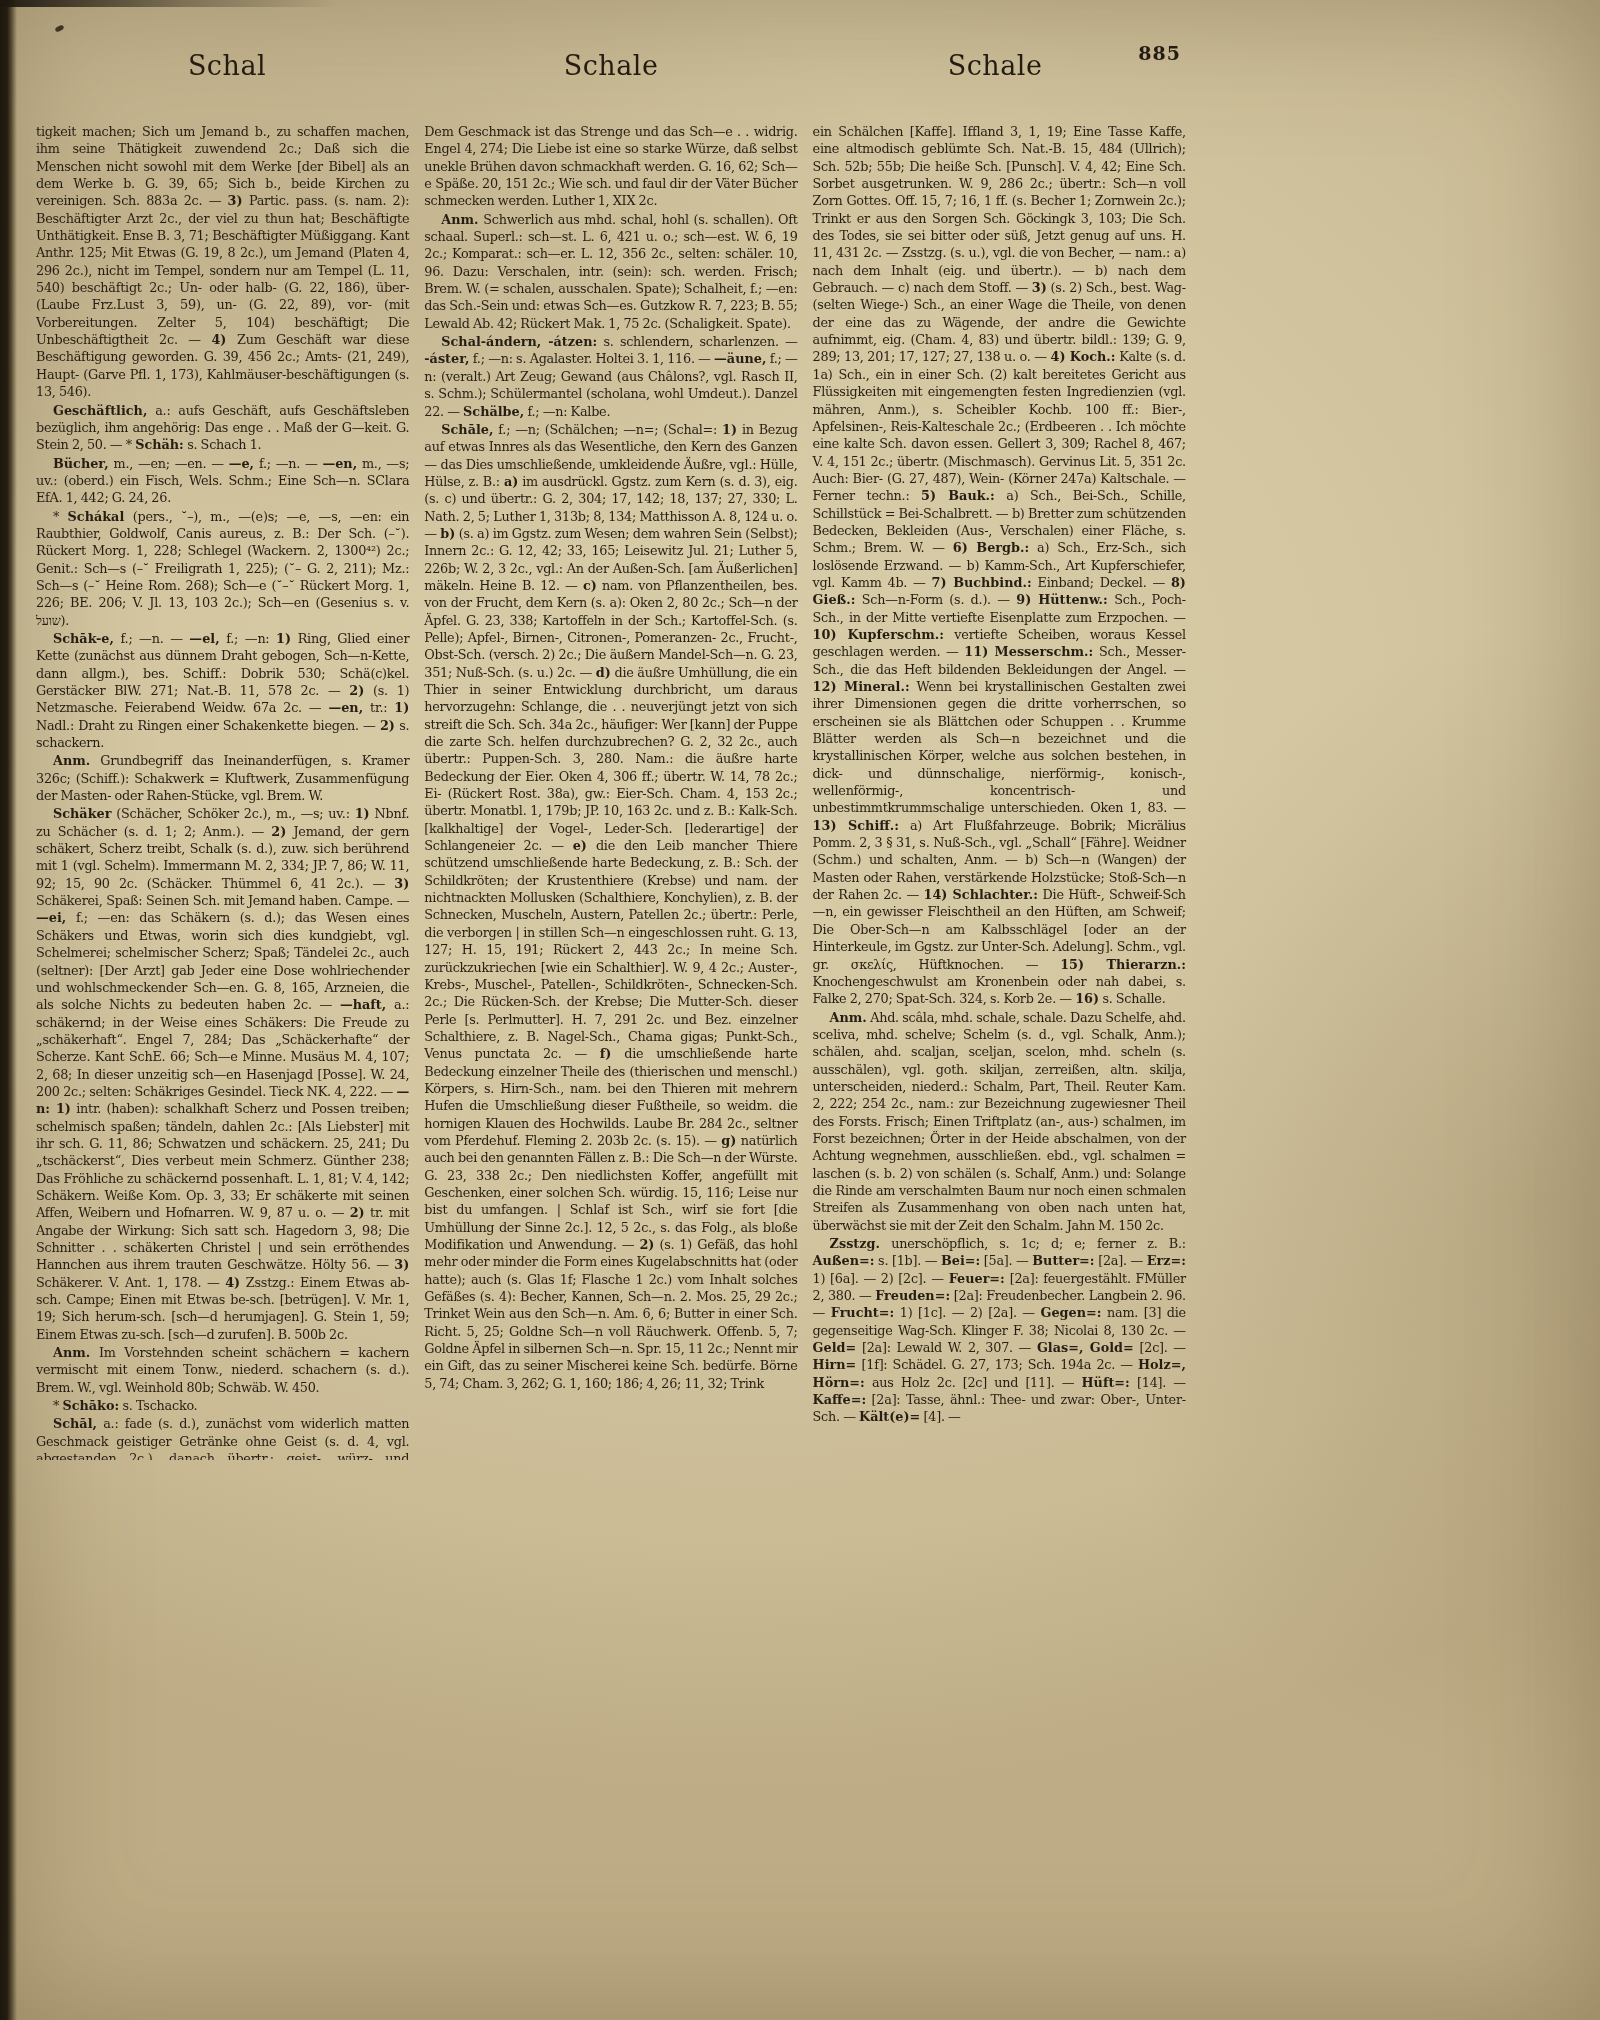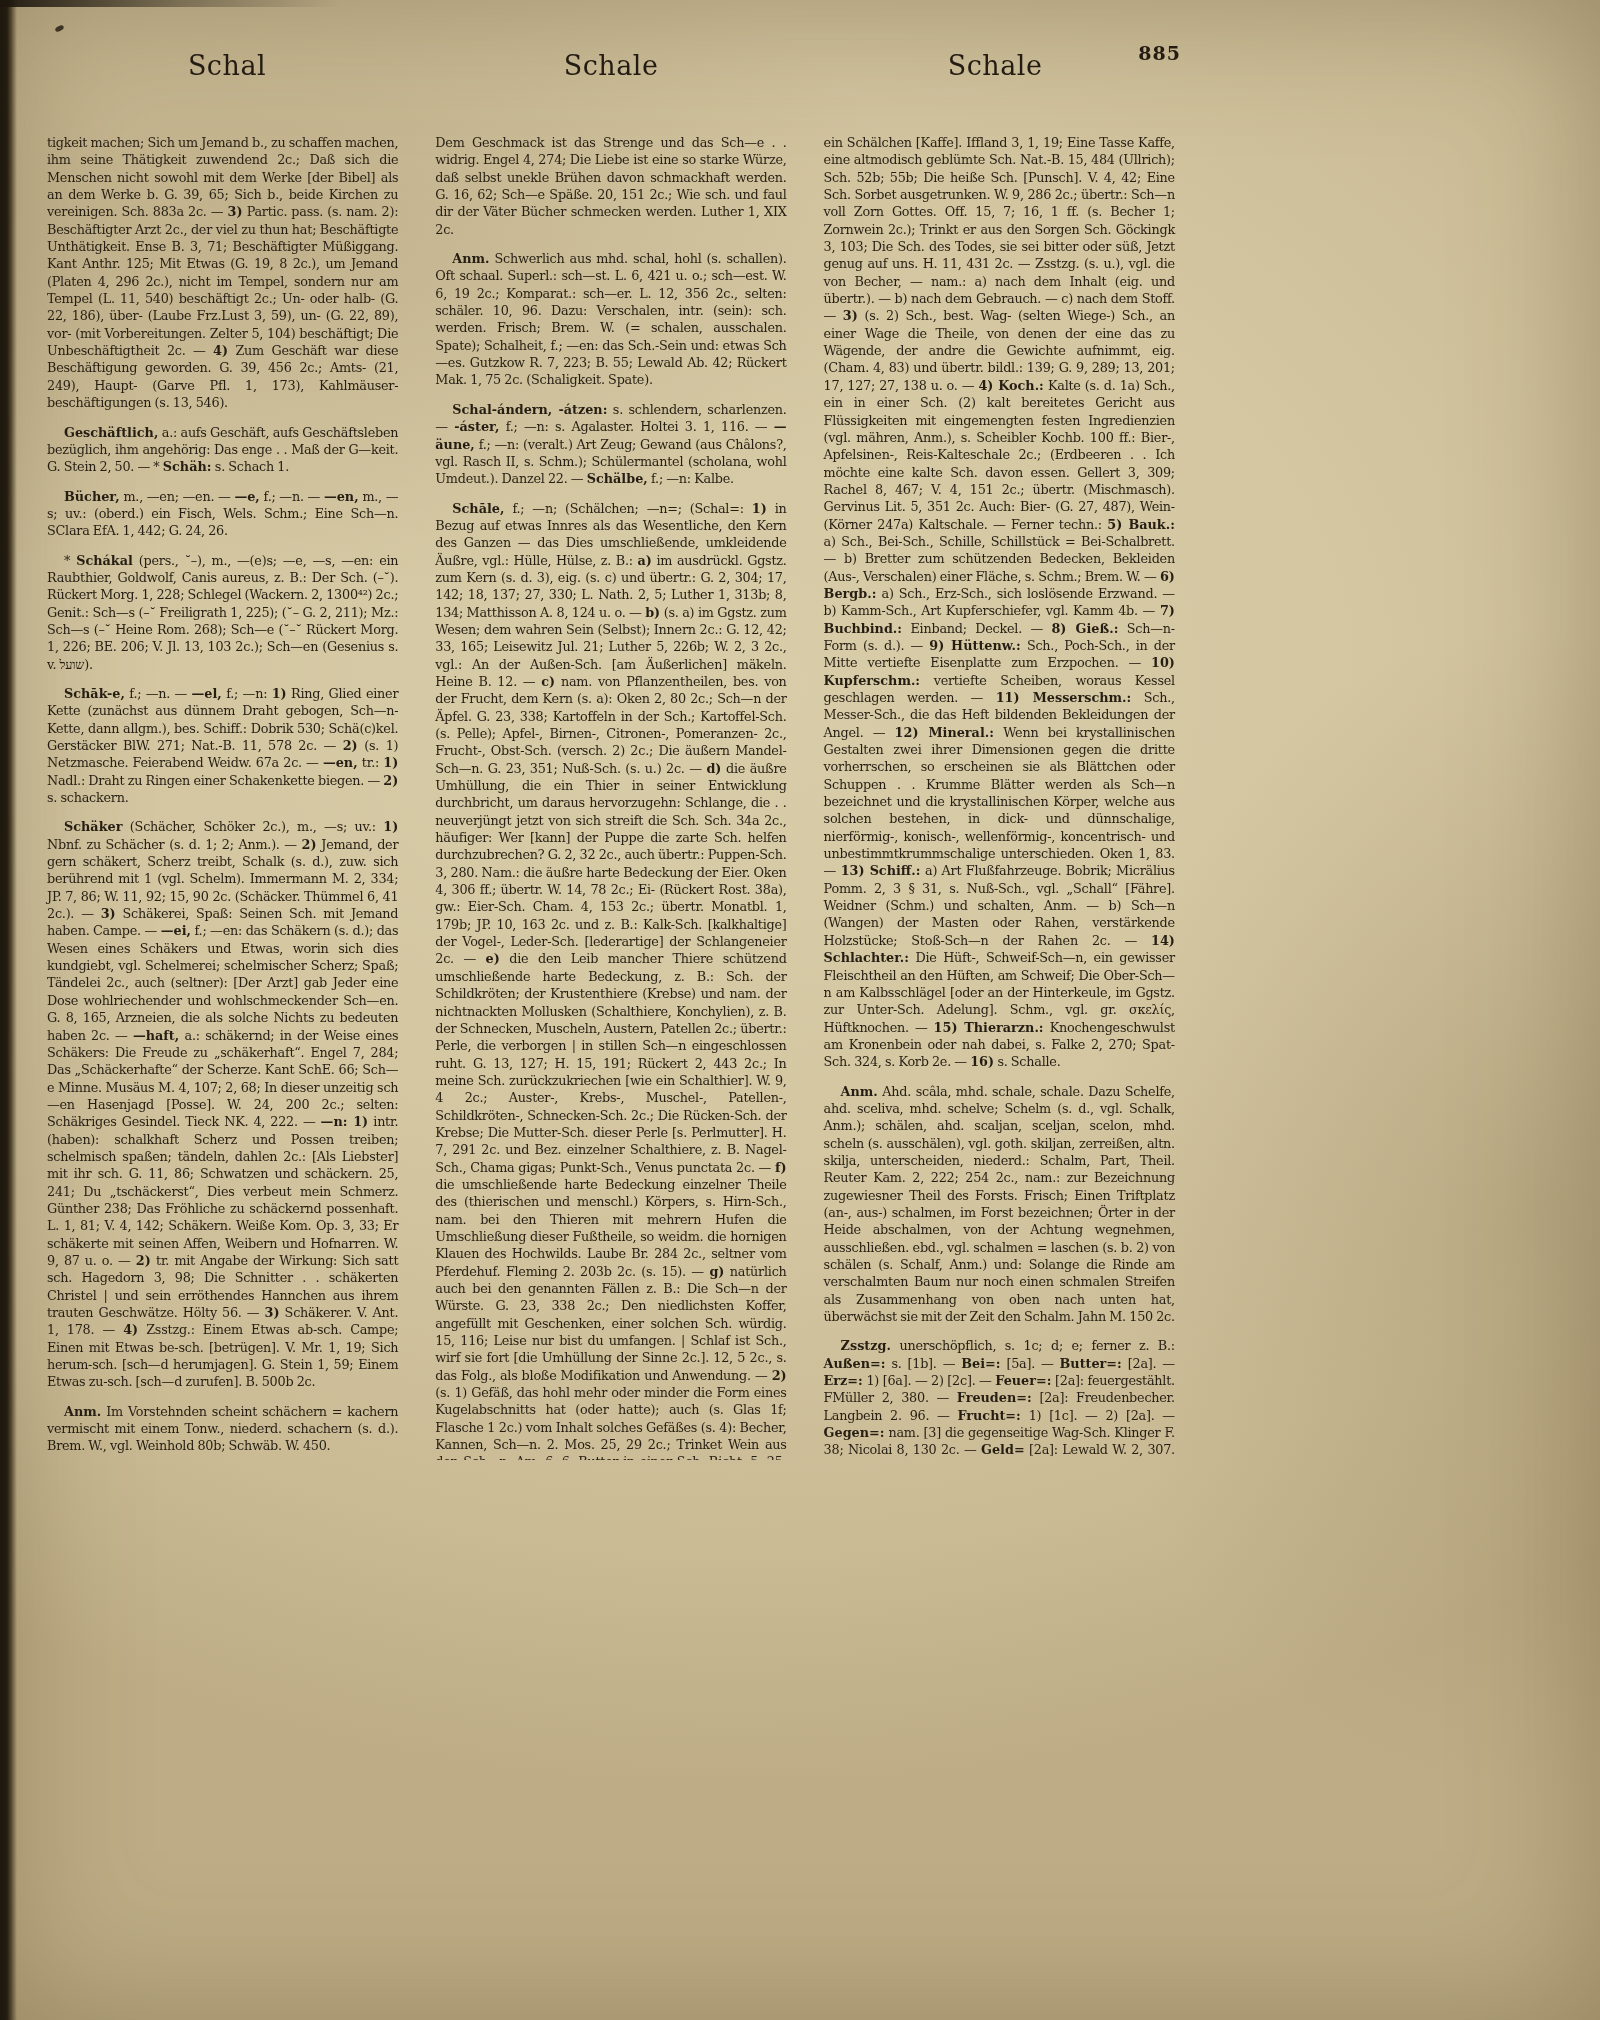--- a/index.html
+++ b/index.html
@@ -42,21 +42,21 @@
     position:absolute;left:35px;top:122px;width:1152px;height:1338px;
     display:flex;gap:13px;overflow:hidden;
   }
   .col{
     width:375.3px;height:100%;overflow:hidden;
     color:#261e13;
     font-size:12.8px;line-height:17.35px;
     text-align:justify;
     letter-spacing:-.25px;word-spacing:-.5px;
   }
-  .para{margin:12px;}
+  .para{margin:1px;}
   .para.ind{text-indent:17px;}
   .para b{font-weight:bold;letter-spacing:0;}
 </style>
 </head>
 <body>
 
 <div class="page">
   <div class="edge-left"></div>
   <div class="edge-top"></div>
   <div class="ink-speck"></div>
@@ -68,20 +68,21 @@
     <span class="page-number">885</span>
   </div>
 
   <div class="columns" id="columns">
       <div class="col">
         <p class="para">tigkeit machen; Sich um Jemand b., zu schaffen machen, ihm seine Thätigkeit zuwendend 2c.; Daß sich die Menschen nicht sowohl mit dem Werke [der Bibel] als an dem Werke b. G. 39, 65; Sich b., beide Kirchen zu vereinigen. Sch. 883a 2c. — <b>3)</b> Partic. pass. (s. nam. 2): Beschäftigter Arzt 2c., der viel zu thun hat; Beschäftigte Unthätigkeit. Ense B. 3, 71; Beschäftigter Müßiggang. Kant Anthr. 125; Mit Etwas (G. 19, 8 2c.), um Jemand (Platen 4, 296 2c.), nicht im Tempel, sondern nur am Tempel (L. 11, 540) beschäftigt 2c.; Un- oder halb- (G. 22, 186), über- (Laube Frz.Lust 3, 59), un- (G. 22, 89), vor- (mit Vorbereitungen. Zelter 5, 104) beschäftigt; Die Unbeschäftigtheit 2c. — <b>4)</b> Zum Geschäft war diese Beschäftigung geworden. G. 39, 456 2c.; Amts- (21, 249), Haupt- (Garve Pfl. 1, 173), Kahlmäuser-beschäftigungen (s. 13, 546).</p>
         <p class="para ind"><b>Geschäftlich,</b> a.: aufs Geschäft, aufs Geschäftsleben bezüglich, ihm angehörig: Das enge . . Maß der G—keit. G. Stein 2, 50. — * <b>Schäh:</b> s. Schach 1.</p>
         <p class="para ind"><b>Bücher,</b> m., —en; —en. — <b>—e,</b> f.; —n. — <b>—en,</b> m., —s; uv.: (oberd.) ein Fisch, Wels. Schm.; Eine Sch—n. SClara EfA. 1, 442; G. 24, 26.</p>
         <p class="para ind">* <b>Schákal</b> (pers., ˘–), m., —(e)s; —e, —s, —en: ein Raubthier, Goldwolf, Canis aureus, z. B.: Der Sch. (–˘). Rückert Morg. 1, 228; Schlegel (Wackern. 2, 1300⁴²) 2c.; Genit.: Sch—s (–˘ Freiligrath 1, 225); (˘– G. 2, 211); Mz.: Sch—s (–˘ Heine Rom. 268); Sch—e (˘–˘ Rückert Morg. 1, 226; BE. 206; V. Jl. 13, 103 2c.); Sch—en (Gesenius s. v. שועל).</p>
         <p class="para ind"><b>Schāk-e,</b> f.; —n. — <b>—el,</b> f.; —n: <b>1)</b> Ring, Glied einer Kette (zunächst aus dünnem Draht gebogen, Sch—n-Kette, dann allgm.), bes. Schiff.: Dobrik 530; Schä(c)kel. Gerstäcker BlW. 271; Nat.-B. 11, 578 2c. — <b>2)</b> (s. 1) Netzmasche. Feierabend Weidw. 67a 2c. — <b>—en,</b> tr.: <b>1)</b> Nadl.: Draht zu Ringen einer Schakenkette biegen. — <b>2)</b> s. schackern.</p>
+        <p class="para ind"><b>Anm.</b> Grundbegriff das Ineinanderfügen, s. Kramer 326c; (Schiff.): Schakwerk = Kluftwerk, Zusammenfügung der Masten- oder Rahen-Stücke, vgl. Brem. W.</p>
         <p class="para ind"><b>Schäker</b> (Schächer, Schöker 2c.), m., —s; uv.: <b>1)</b> Nbnf. zu Schächer (s. d. 1; 2; Anm.). — <b>2)</b> Jemand, der gern schäkert, Scherz treibt, Schalk (s. d.), zuw. sich berührend mit 1 (vgl. Schelm). Immermann M. 2, 334; JP. 7, 86; W. 11, 92; 15, 90 2c. (Schäcker. Thümmel 6, 41 2c.). — <b>3)</b> Schäkerei, Spaß: Seinen Sch. mit Jemand haben. Campe. — <b>—ei,</b> f.; —en: das Schäkern (s. d.); das Wesen eines Schäkers und Etwas, worin sich dies kundgiebt, vgl. Schelmerei; schelmischer Scherz; Spaß; Tändelei 2c., auch (seltner): [Der Arzt] gab Jeder eine Dose wohlriechender und wohlschmeckender Sch—en. G. 8, 165, Arzneien, die als solche Nichts zu bedeuten haben 2c. — <b>—haft,</b> a.: schäkernd; in der Weise eines Schäkers: Die Freude zu „schäkerhaft“. Engel 7, 284; Das „Schäckerhafte“ der Scherze. Kant SchE. 66; Sch—e Minne. Musäus M. 4, 107; 2, 68; In dieser unzeitig sch—en Hasenjagd [Posse]. W. 24, 200 2c.; selten: Schäkriges Gesindel. Tieck NK. 4, 222. — <b>—n: 1)</b> intr. (haben): schalkhaft Scherz und Possen treiben; schelmisch spaßen; tändeln, dahlen 2c.: [Als Liebster] mit ihr sch. G. 11, 86; Schwatzen und schäckern. 25, 241; Du „tschäckerst“, Dies verbeut mein Schmerz. Günther 238; Das Fröhliche zu schäckernd possenhaft. L. 1, 81; V. 4, 142; Schäkern. Weiße Kom. Op. 3, 33; Er schäkerte mit seinen Affen, Weibern und Hofnarren. W. 9, 87 u. o. — <b>2)</b> tr. mit Angabe der Wirkung: Sich satt sch. Hagedorn 3, 98; Die Schnitter . . schäkerten Christel | und sein erröthendes Hannchen aus ihrem trauten Geschwätze. Hölty 56. — <b>3)</b> Schäkerer. V. Ant. 1, 178. — <b>4)</b> Zsstzg.: Einem Etwas ab-sch. Campe; Einen mit Etwas be-sch. [betrügen]. V. Mr. 1, 19; Sich herum-sch. [sch—d herumjagen]. G. Stein 1, 59; Einem Etwas zu-sch. [sch—d zurufen]. B. 500b 2c.</p>
         <p class="para ind"><b>Anm.</b> Im Vorstehnden scheint schächern = kachern vermischt mit einem Tonw., niederd. schachern (s. d.). Brem. W., vgl. Weinhold 80b; Schwäb. W. 450.</p>
         <p class="para ind">* <b>Schāko:</b> s. Tschacko.</p>
         <p class="para ind"><b>Schāl,</b> a.: fade (s. d.), zunächst vom widerlich matten Geschmack geistiger Getränke ohne Geist (s. d. 4, vgl. abgestanden 2c.), danach übertr.: geist-, würz- und geschmacklos (vgl. nüchtern 4b; abgeschmackt 2c.):</p>
       </div>
       <div class="col">
         <p class="para">Dem Geschmack ist das Strenge und das Sch—e . . widrig. Engel 4, 274; Die Liebe ist eine so starke Würze, daß selbst unekle Brühen davon schmackhaft werden. G. 16, 62; Sch—e Späße. 20, 151 2c.; Wie sch. und faul dir der Väter Bücher schmecken werden. Luther 1, XIX 2c.</p>
         <p class="para ind"><b>Anm.</b> Schwerlich aus mhd. schal, hohl (s. schallen). Oft schaal. Superl.: sch—st. L. 6, 421 u. o.; sch—est. W. 6, 19 2c.; Komparat.: sch—er. L. 12, 356 2c., selten: schäler. 10, 96. Dazu: Verschalen, intr. (sein): sch. werden. Frisch; Brem. W. (= schalen, ausschalen. Spate); Schalheit, f.; —en: das Sch.-Sein und: etwas Sch—es. Gutzkow R. 7, 223; B. 55; Lewald Ab. 42; Rückert Mak. 1, 75 2c. (Schaligkeit. Spate).</p>
         <p class="para ind"><b>Schal-ándern, -átzen:</b> s. schlendern, scharlenzen. — <b>-áster,</b> f.; —n: s. Agalaster. Holtei 3. 1, 116. — <b>—äune,</b> f.; —n: (veralt.) Art Zeug; Gewand (aus Châlons?, vgl. Rasch II, s. Schm.); Schülermantel (scholana, wohl Umdeut.). Danzel 22. — <b>Schälbe,</b> f.; —n: Kalbe.</p>
         <p class="para ind"><b>Schāle,</b> f.; —n; (Schälchen; —n=; (Schal=: <b>1)</b> in Bezug auf etwas Innres als das Wesentliche, den Kern des Ganzen — das Dies umschließende, umkleidende Äußre, vgl.: Hülle, Hülse, z. B.: <b>a)</b> im ausdrückl. Ggstz. zum Kern (s. d. 3), eig. (s. c) und übertr.: G. 2, 304; 17, 142; 18, 137; 27, 330; L. Nath. 2, 5; Luther 1, 313b; 8, 134; Matthisson A. 8, 124 u. o. — <b>b)</b> (s. a) im Ggstz. zum Wesen; dem wahren Sein (Selbst); Innern 2c.: G. 12, 42; 33, 165; Leisewitz Jul. 21; Luther 5, 226b; W. 2, 3 2c., vgl.: An der Außen-Sch. [am Äußerlichen] mäkeln. Heine B. 12. — <b>c)</b> nam. von Pflanzentheilen, bes. von der Frucht, dem Kern (s. a): Oken 2, 80 2c.; Sch—n der Äpfel. G. 23, 338; Kartoffeln in der Sch.; Kartoffel-Sch. (s. Pelle); Apfel-, Birnen-, Citronen-, Pomeranzen- 2c., Frucht-, Obst-Sch. (versch. 2) 2c.; Die äußern Mandel-Sch—n. G. 23, 351; Nuß-Sch. (s. u.) 2c. — <b>d)</b> die äußre Umhüllung, die ein Thier in seiner Entwicklung durchbricht, um daraus hervorzugehn: Schlange, die . . neuverjüngt jetzt von sich streift die Sch. Sch. 34a 2c., häufiger: Wer [kann] der Puppe die zarte Sch. helfen durchzubrechen? G. 2, 32 2c., auch übertr.: Puppen-Sch. 3, 280. Nam.: die äußre harte Bedeckung der Eier. Oken 4, 306 ff.; übertr. W. 14, 78 2c.; Ei- (Rückert Rost. 38a), gw.: Eier-Sch. Cham. 4, 153 2c.; übertr. Monatbl. 1, 179b; JP. 10, 163 2c. und z. B.: Kalk-Sch. [kalkhaltige] der Vogel-, Leder-Sch. [lederartige] der Schlangeneier 2c. — <b>e)</b> die den Leib mancher Thiere schützend umschließende harte Bedeckung, z. B.: Sch. der Schildkröten; der Krustenthiere (Krebse) und nam. der nichtnackten Mollusken (Schalthiere, Konchylien), z. B. der Schnecken, Muscheln, Austern, Patellen 2c.; übertr.: Perle, die verborgen | in stillen Sch—n eingeschlossen ruht. G. 13, 127; H. 15, 191; Rückert 2, 443 2c.; In meine Sch. zurückzukriechen [wie ein Schalthier]. W. 9, 4 2c.; Auster-, Krebs-, Muschel-, Patellen-, Schildkröten-, Schnecken-Sch. 2c.; Die Rücken-Sch. der Krebse; Die Mutter-Sch. dieser Perle [s. Perlmutter]. H. 7, 291 2c. und Bez. einzelner Schalthiere, z. B. Nagel-Sch., Chama gigas; Punkt-Sch., Venus punctata 2c. — <b>f)</b> die umschließende harte Bedeckung einzelner Theile des (thierischen und menschl.) Körpers, s. Hirn-Sch., nam. bei den Thieren mit mehrern Hufen die Umschließung dieser Fußtheile, so weidm. die hornigen Klauen des Hochwilds. Laube Br. 284 2c., seltner vom Pferdehuf. Fleming 2. 203b 2c. (s. 15). — <b>g)</b> natürlich auch bei den genannten Fällen z. B.: Die Sch—n der Würste. G. 23, 338 2c.; Den niedlichsten Koffer, angefüllt mit Geschenken, einer solchen Sch. würdig. 15, 116; Leise nur bist du umfangen. | Schlaf ist Sch., wirf sie fort [die Umhüllung der Sinne 2c.]. 12, 5 2c., s. das Folg., als bloße Modifikation und Anwendung. — <b>2)</b> (s. 1) Gefäß, das hohl mehr oder minder die Form eines Kugelabschnitts hat (oder hatte); auch (s. Glas 1f; Flasche 1 2c.) vom Inhalt solches Gefäßes (s. 4): Becher, Kannen, Sch—n. 2. Mos. 25, 29 2c.; Trinket Wein aus den Sch—n. Am. 6, 6; Butter in einer Sch. Richt. 5, 25; Goldne Sch—n voll Räuchwerk. Offenb. 5, 7; Goldne Äpfel in silbernen Sch—n. Spr. 15, 11 2c.; Nennt mir ein Gift, das zu seiner Mischerei keine Sch. bedürfe. Börne 5, 74; Cham. 3, 262; G. 1, 160; 186; 4, 26; 11, 32; Trink</p>

